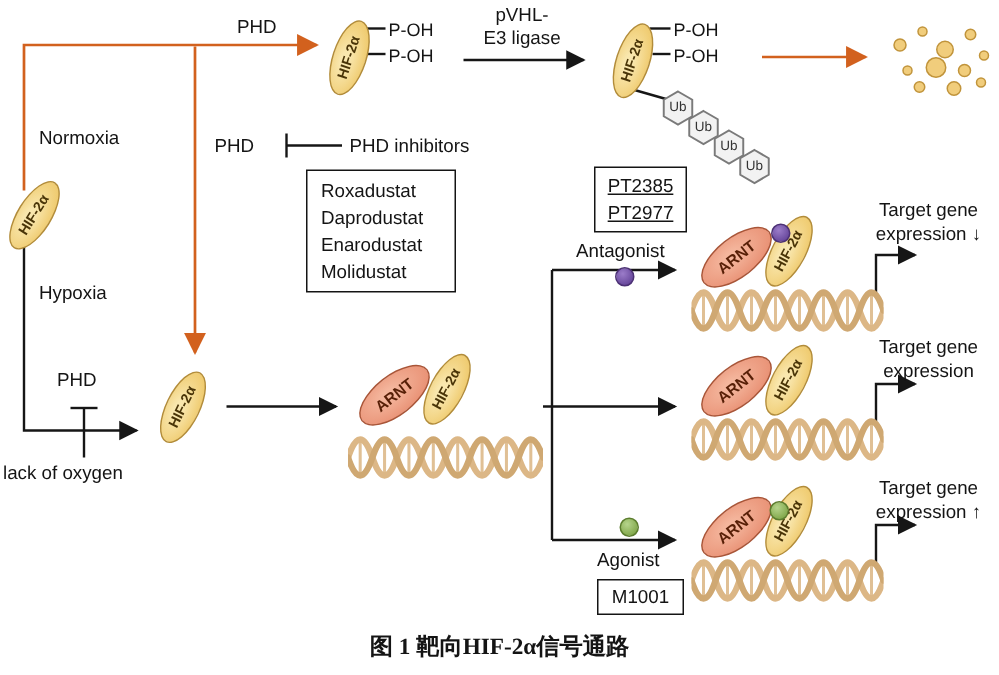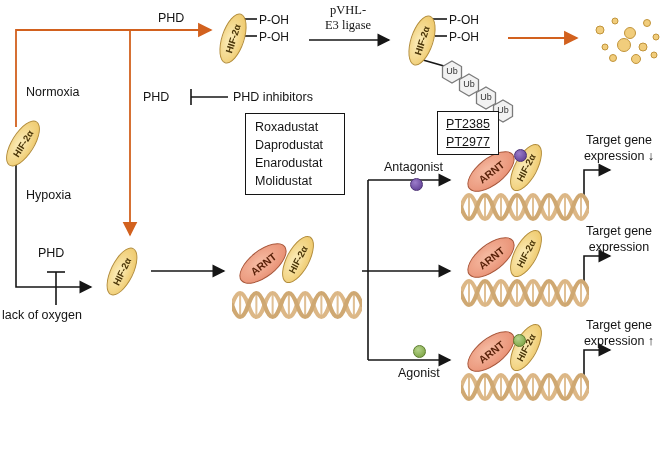--- a/index.html
+++ b/index.html
@@ -2,40 +2,40 @@
 <html><head>
 <meta charset="utf-8">
 <style>
   * { margin:0; padding:0; box-sizing:border-box; }
   html,body { background:#ffffff; }
   body { font-family:"Liberation Sans", sans-serif; color:#141414; }
   .canvas { position:relative; width:666px; height:450px; background:#fff; overflow:hidden; }
   .overlay { position:absolute; left:0; top:0; z-index:1; }
   .lbl { position:absolute; font-size:12.5px; white-space:nowrap; z-index:4; }
   .poh { position:absolute; font-size:12px; white-space:nowrap; z-index:4; }
-  .box { position:absolute; border:1.4px solid #141414; background:#fff; z-index:5;margin-left:41px; }
+  .box { position:absolute; border:1.4px solid #141414; background:#fff; z-index:5; }
   .box .line { font-size:12.5px; line-height:18px; }
   .dna { position:absolute; z-index:2; }
   .oval { position:absolute; display:flex; align-items:center; justify-content:center;
           border-radius:50%; font-weight:bold; z-index:3; }
   .hif  { width:52px; height:23px;
           background: radial-gradient(ellipse at 45% 38%, #f9e7ae 15%, #f0cd74 70%, #e6bd5c 100%);
           border:1.5px solid #b28c3a; color:#4a3508; font-size:9.5px; letter-spacing:0; }
   .arnt { width:56px; height:27px;
           background: radial-gradient(ellipse at 45% 38%, #f4b69d 12%, #ea9579 70%, #dd7f60 100%);
           border:1.5px solid #a85538; color:#571f07; font-size:10.5px; }
   .dot { position:absolute; width:13px; height:13px; border-radius:50%; z-index:6; }
   .purple { background: radial-gradient(circle at 38% 32%, #9b7cc9, #6a4a9e 72%); border:1px solid #4c3175; }
   .green  { background: radial-gradient(circle at 38% 32%, #b6d48c, #85ab4f 72%); border:1px solid #5c7d2e; }
   .ub-lbl { position:absolute; width:20px; text-align:center; font-size:9px; color:#333; z-index:4; }
   .outcome { position:absolute; width:98px; text-align:center; font-size:12.5px; line-height:16px; z-index:4; }
   .outcome span { display:block; }
   .pvhl { position:absolute; left:310px; top:3px; width:76px; text-align:center;
           font-size:12.5px; line-height:15px; z-index:4; }
-  .pvhl span { display:block;font-family:Liberation Serif, serif; }
+  .pvhl span { display:block; }
   .caption { position:absolute; left:0; top:421px; width:100%; text-align:center;
              font-weight:bold; font-size:15.5px; font-family:"Liberation Serif", serif; z-index:4; }
 </style>
 </head>
 <body>
 
 <div class="canvas">
 
   <svg class="overlay" width="666" height="450">
     <defs>
@@ -201,28 +201,32 @@
     <div class="line">Daprodustat</div>
     <div class="line">Enarodustat</div>
     <div class="line">Molidustat</div>
   </div>
 
   <div class="box" style="left:396px; top:111px; width:62px; padding:3px 0; text-align:center;text-decoration:underline;">
     <div class="line">PT2385</div>
     <div class="line">PT2977</div>
   </div>
 
+  <div class="box" style="left:398px; top:386px; width:58px; padding:2px 0; text-align:center;">
+    <div class="line">M1001</div>
+  </div>
 
   <div class="outcome" style="left:570px; top:132px;">
     <span>Target gene</span>
     <span>expression ↓</span>
   </div>
   <div class="outcome" style="left:570px; top:223px;">
     <span>Target gene</span>
     <span>expression</span>
   </div>
   <div class="outcome" style="left:570px; top:317px;">
     <span>Target gene</span>
     <span>expression ↑</span>
   </div>
 
+  <div class="caption">图 1 靶向HIF-2α信号通路</div>
 
 </div>
 
 </body></html>

